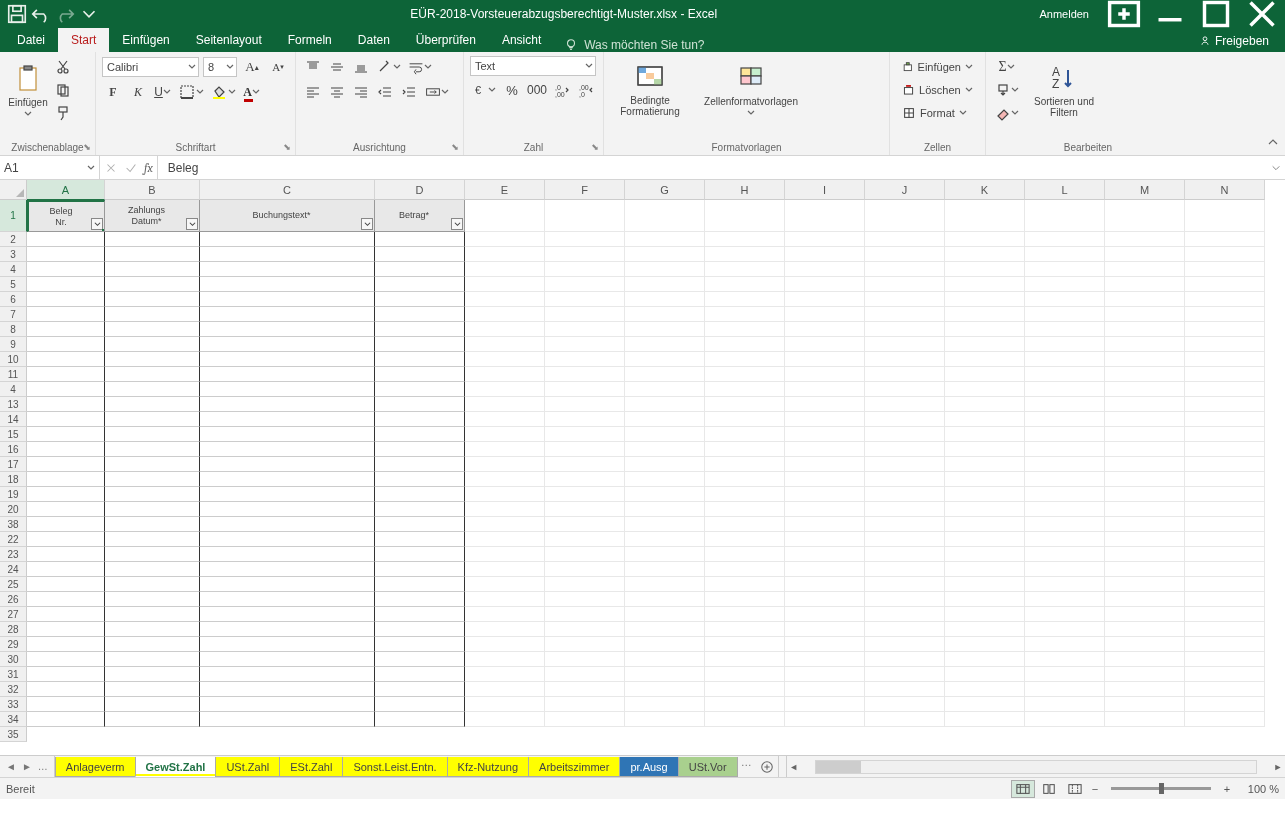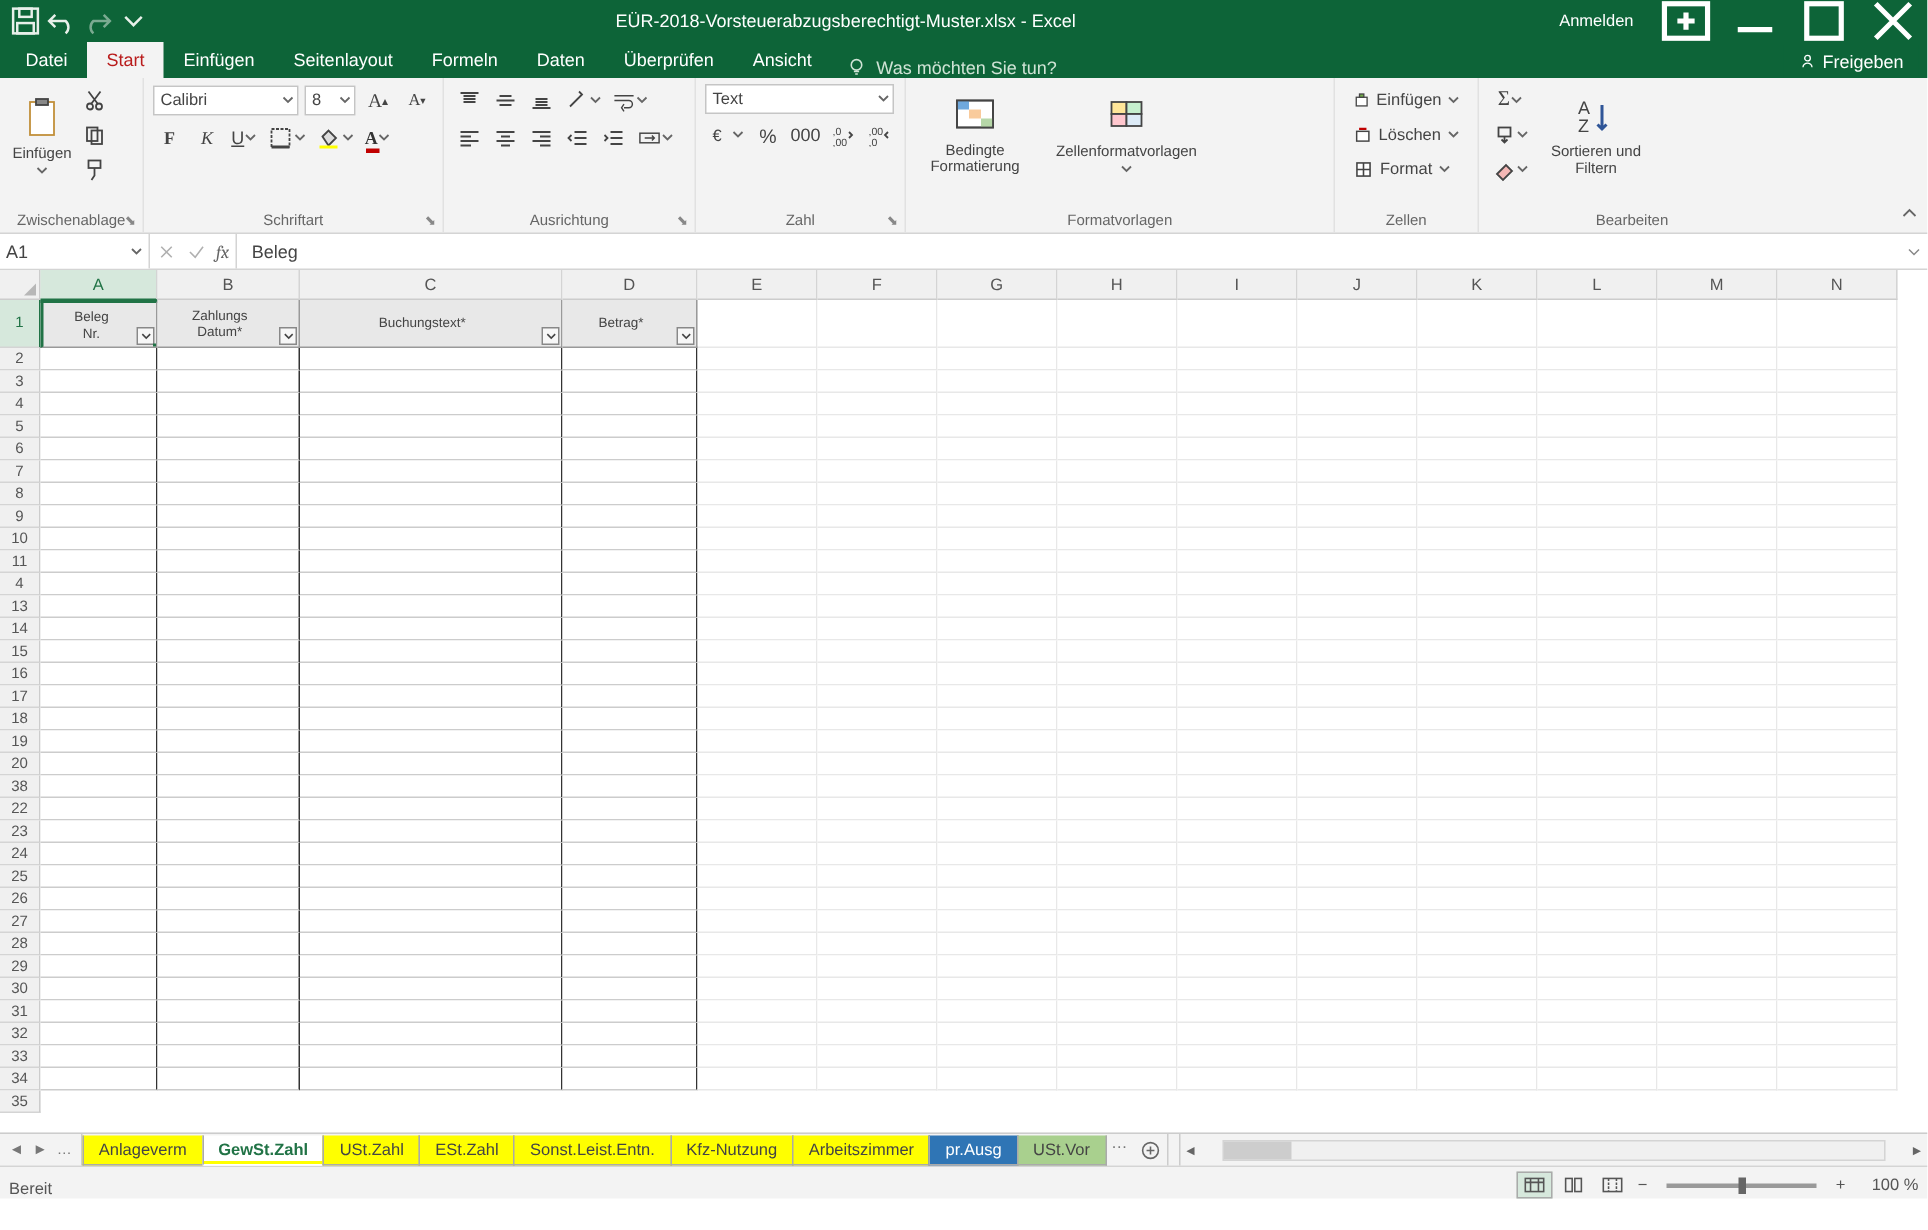--- a/index.html
+++ b/index.html
@@ -86,21 +86,21 @@
 .stab.blue { background: #2f75b5; color: #fff; }
 .stab.green { background: #a9d08e; }
 .stab.active { background: #fff; font-weight: bold; color: #217346; border-bottom-color: #fff; box-shadow: inset 0 -2px 0 #ffff00; }
 .stab-add { width: 22px; display: flex; align-items: center; justify-content: center; color: #666; }
 .hscroll { flex: 1; display: flex; align-items: center; border-left: 1px solid #ccc; }
 .hscroll-track { flex: 1; height: 14px; background: #f0f0f0; border: 1px solid #d4d4d4; position: relative; margin: 0 14px; }
 .hscroll-thumb { position: absolute; left: 0; top: 0; height: 100%; width: 45px; background: #cdcdcd; }
 .hscroll-arrow { width: 14px; text-align: center; color: #666; font-size: 9px; }
 
 
-.statusbar { height: 22px; background: #f3f3f3; border-top: 1px solid #d4d4d4; display: flex; align-items: flex-end; font-size: 11px; padding: 0 6px; color: #555; }
+.statusbar { height: 22px; background: #f3f3f3; border-top: 1px solid #d4d4d4; display: flex; align-items: center; font-size: 11px; padding: 0 6px; color: #555; }
 .status-right { margin-left: auto; display: flex; align-items: center; gap: 2px; }
 .view-btn { width: 24px; height: 18px; display: flex; align-items: center; justify-content: center; border: 1px solid transparent; }
 .view-btn.active { background: #d6e8dc; border-color: #aaa; }
 .view-btn svg { width: 14px; height: 12px; }
 .zoom-slider { width: 100px; height: 3px; background: #999; position: relative; margin: 0 8px; }
 .zoom-thumb { position: absolute; top: -4px; left: 48px; width: 5px; height: 11px; background: #666; }
 .zoom-end { width: 12px; text-align: center; }
 
 svg { fill: none; stroke: currentColor; stroke-width: 1.2; }
 </style>

